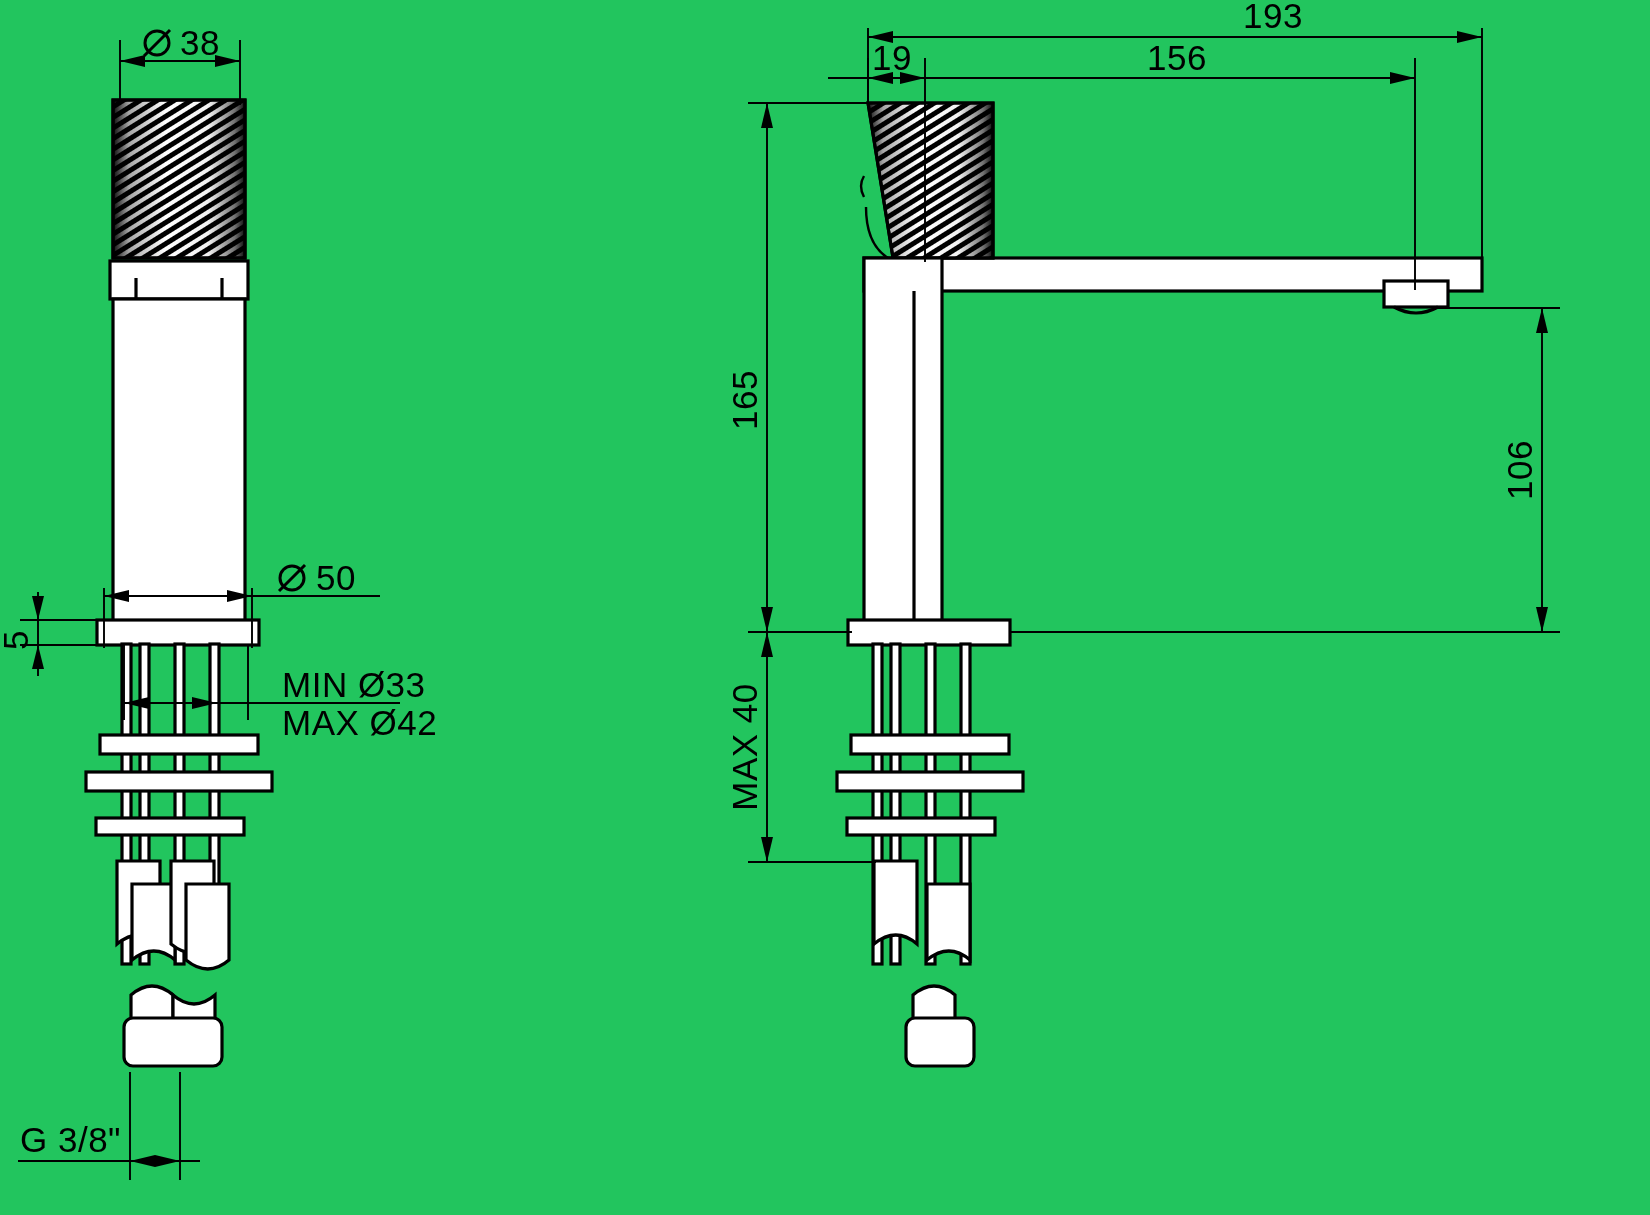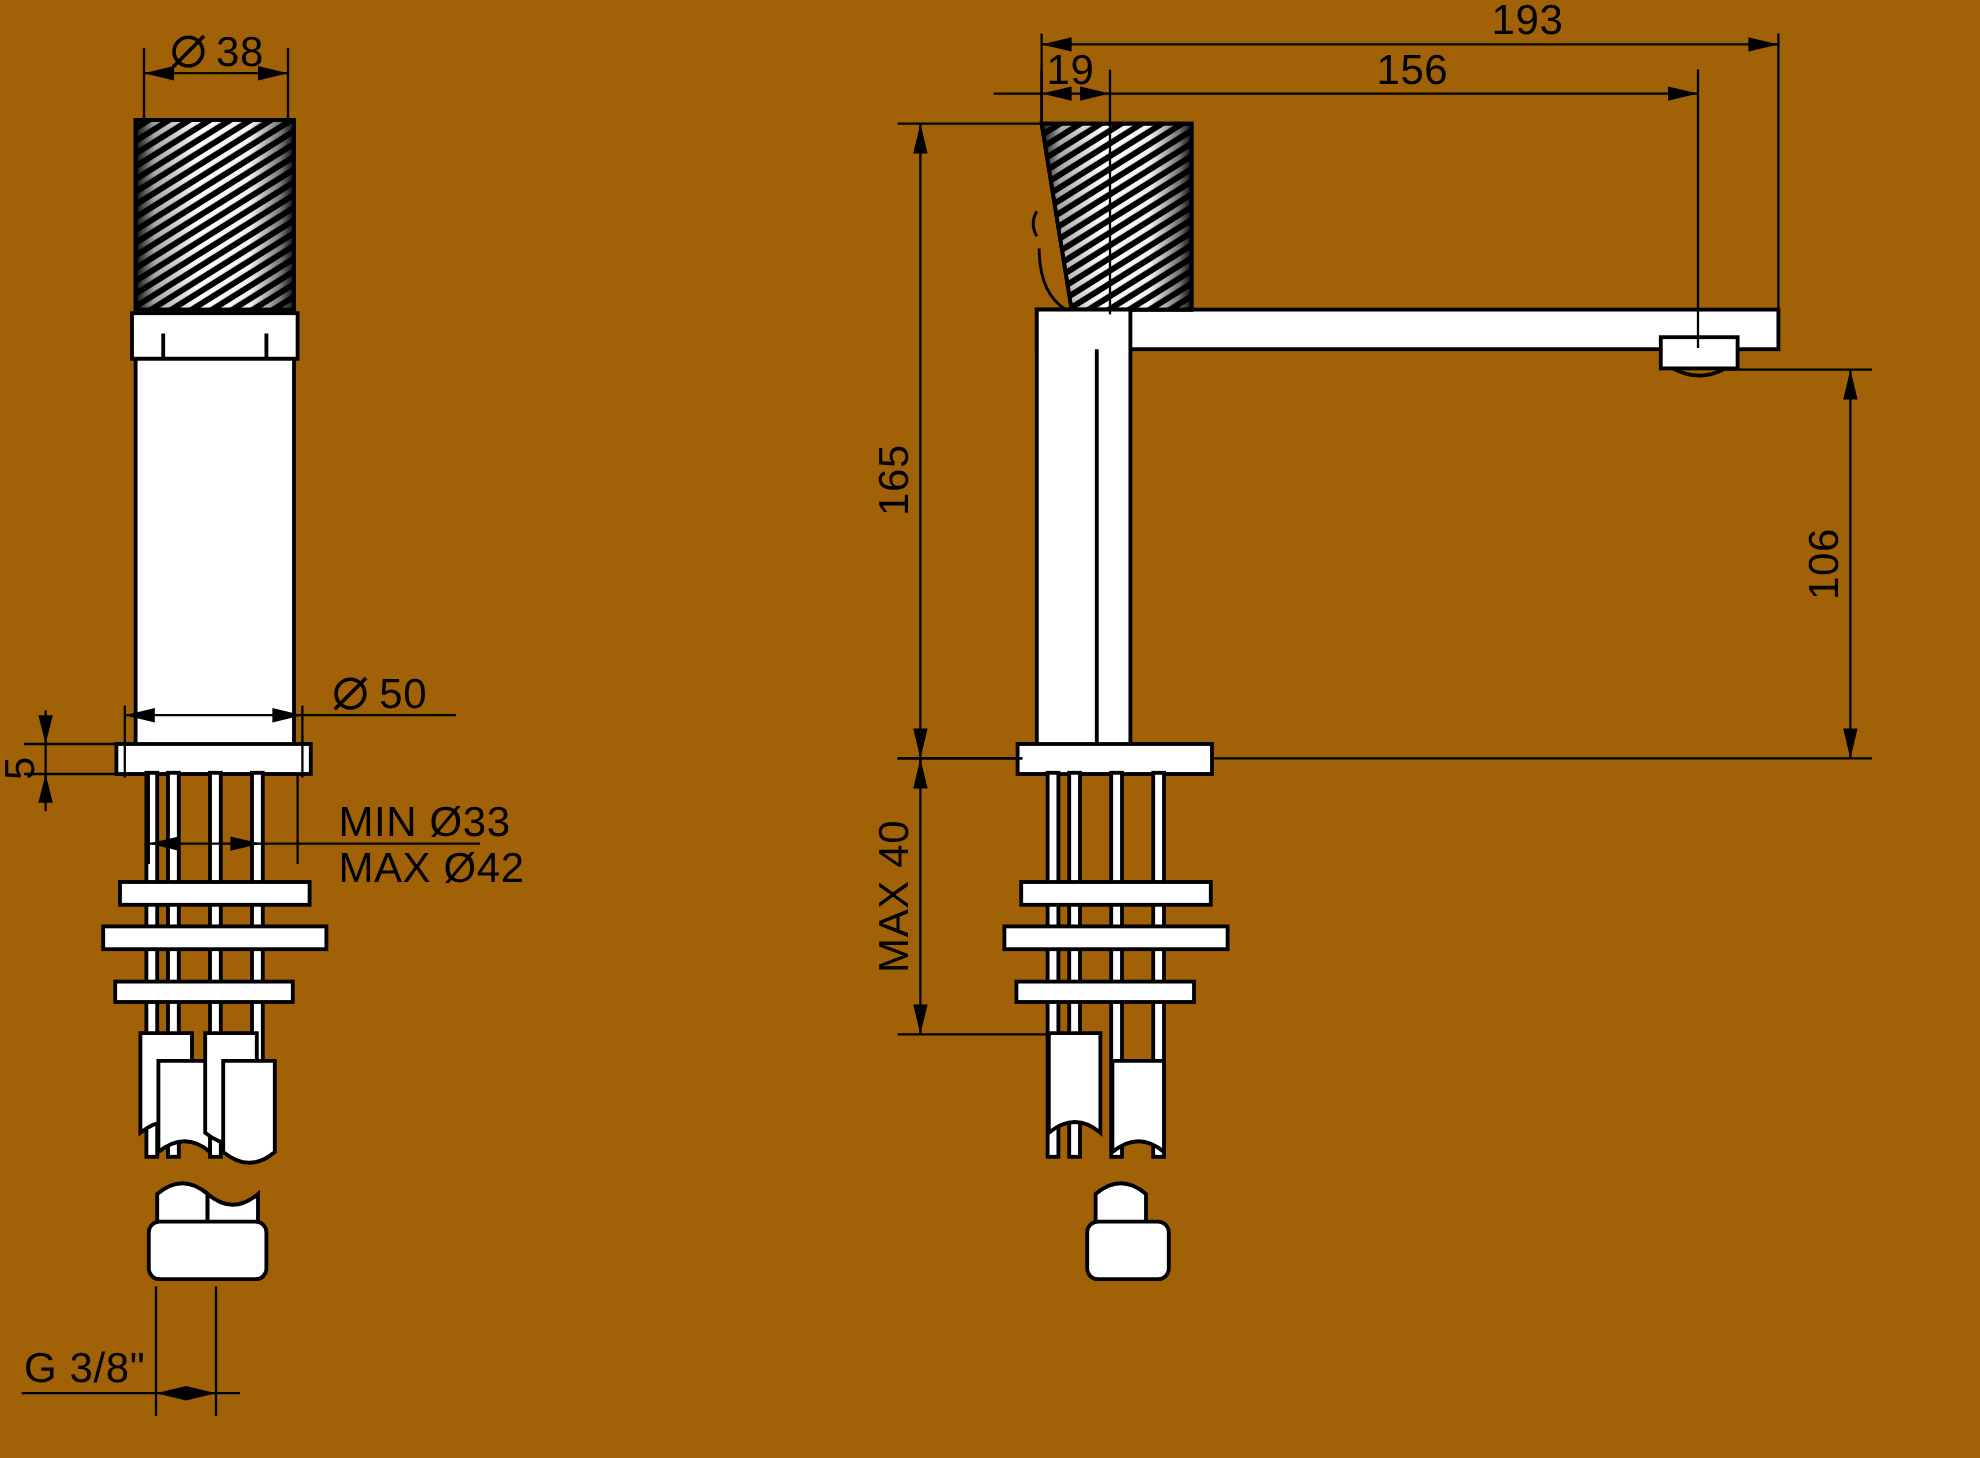--- a/index.html
+++ b/index.html
@@ -11,21 +11,21 @@
   body {
     width: 1650px;
     height: 1215px;
     font-family: "Liberation Sans", sans-serif;
     overflow: hidden;
   }
   #drawing-root {
     position: relative;
     width: 1650px;
     height: 1215px;
-    background: #a16207;
+    background: #22c55e;
   }
   svg#tech-drawing {
     display: block;
     width: 1650px;
     height: 1215px;
   }
   .outline {
     fill: none;
     stroke: #000000;
     stroke-width: 3.2;

